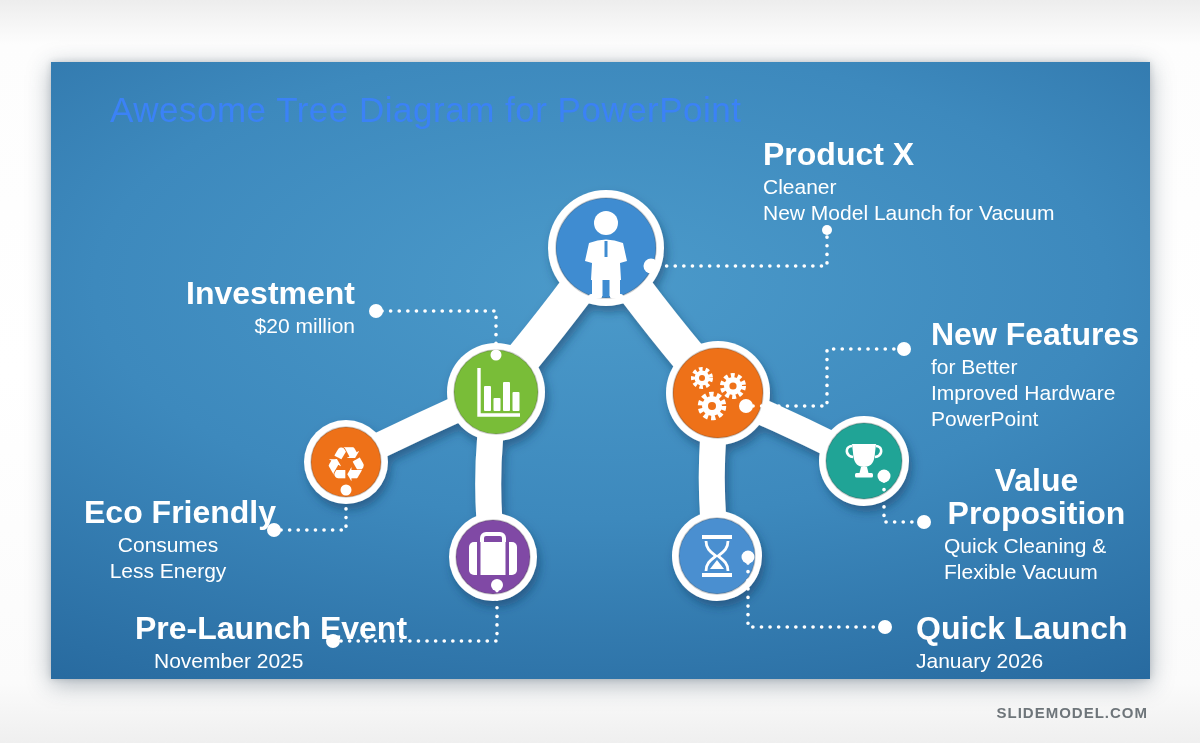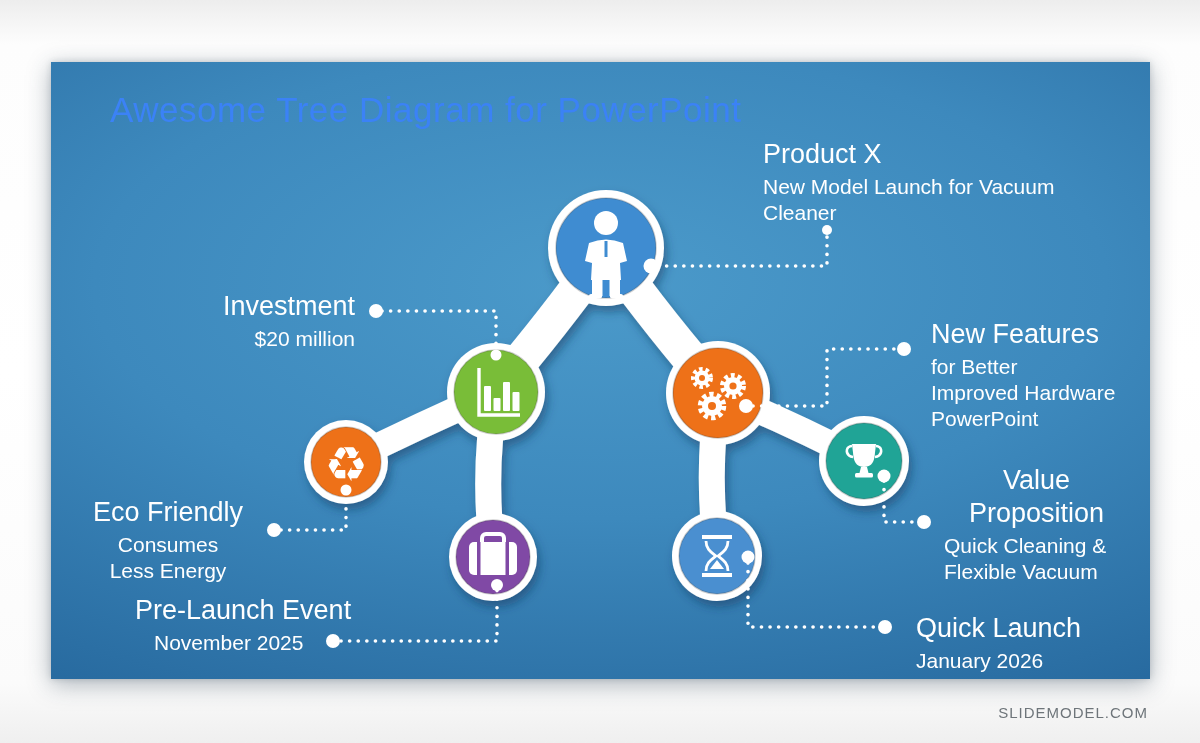--- a/index.html
+++ b/index.html
@@ -12,29 +12,29 @@
     position:absolute;left:51px;top:62px;width:1099px;height:617px;
     background:radial-gradient(ellipse 115% 95% at 50% 36%, #4b9aca 0%, #3d89bd 40%, #2b6fa4 74%, #1d5b91 100%);
     box-shadow:0 5px 22px rgba(40,60,80,.38), 0 0 6px rgba(40,60,80,.18);
   }
   svg.overlay{position:absolute;left:0;top:0;width:1200px;height:743px;pointer-events:none;}
   .page-title{
     position:absolute;left:110px;top:90px;color:#3b82f6;
     font-size:35px;font-weight:400;letter-spacing:.5px;white-space:nowrap;
   }
   .label{position:absolute;color:#ffffff;white-space:nowrap;}
-  .label .lt{font-size:27px;font-weight:400;line-height:33px;}
+  .label .lt{font-size:32px;font-weight:700;line-height:33px;}
   .label .lb{margin-top:3px;}
   .label .ll{font-size:21px;line-height:26px;}
-  .label.align-right{text-align:right;margin-top:13px;}
+  .label.align-right{text-align:right;}
   .label.align-center{text-align:center;}
   .label .wrap{white-space:normal;}
   .watermark{
     position:absolute;right:52px;top:704px;color:#6e757a;
-    font-size:15px;letter-spacing:1px;font-weight:400;
+    font-size:15px;letter-spacing:1px;font-weight:700;
   }
 </style>
 </head>
 <body>
 
 <div class="slide"></div>
 
 <svg class="overlay" viewBox="0 0 1200 743" aria-hidden="true">
   <defs>
     <filter id="blobShadow" x="-20%" y="-20%" width="140%" height="140%">
@@ -148,22 +148,22 @@
     <circle cx="748" cy="557" r="6.5"></circle>
       <circle cx="885" cy="627" r="7"></circle>
   </g>
 </svg>
 
 <div class="page-title">Awesome Tree Diagram for PowerPoint</div>
 
 <div class="label" style="left:763px;top:138px;">
   <div class="lt">Product X</div>
   <div class="lb">
+    <div class="ll">Cleaner</div>
     <div class="ll">New Model Launch for Vacuum</div>
-    <div class="ll">Cleaner</div>
   </div>
 </div>
 
 <div class="label align-right" style="right:845px;top:277px;">
   <div class="lt">Investment</div>
   <div class="lb">
     <div class="ll">$20 million</div>
   </div>
 </div>
 
@@ -177,21 +177,21 @@
 </div>
 
 <div class="label align-center" style="left:84px;top:496px;width:168px;">
   <div class="lt">Eco Friendly</div>
   <div class="lb">
     <div class="ll">Consumes</div>
     <div class="ll">Less Energy</div>
   </div>
 </div>
 
-<div class="label" style="left:135px;top:594px;">
+<div class="label" style="left:135px;top:612px;">
   <div class="lt">Pre-Launch Event</div>
   <div class="lb" style="margin-left:19px;">
     <div class="ll">November 2025</div>
   </div>
 </div>
 
 <div class="label" style="left:944px;top:464px;">
   <div class="lt wrap" style="width:185px;text-align:center;">Value Proposition</div>
   <div class="lb">
     <div class="ll">Quick Cleaning &amp;</div>

